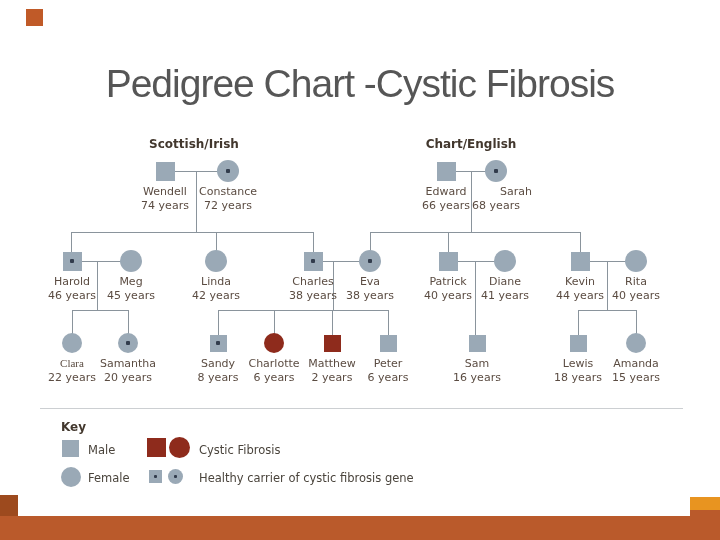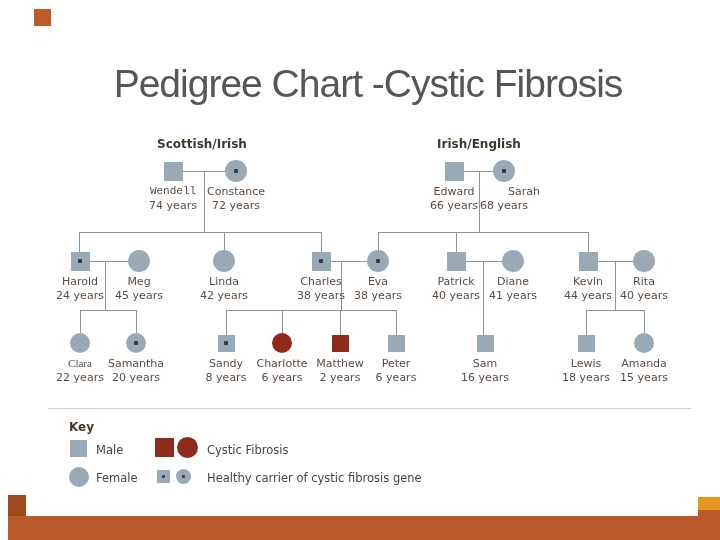--- a/index.html
+++ b/index.html
@@ -1,20 +1,20 @@
 <!DOCTYPE html>
 <html><head>
 <meta charset="utf-8">
 <style>
   html,body{margin:0;padding:0;}
   body{
     width:720px;height:540px;position:relative;overflow:hidden;
     background:#ffffff;font-family:"DejaVu Sans","Liberation Sans",sans-serif;
   }
-  .slide{position:absolute;inset:0;margin-left:8px;}
+  .slide{position:absolute;inset:0;}
   .title{
     position:absolute;left:0;top:36px;width:720px;text-align:center;
     font-size:39px;font-weight:400;letter-spacing:-1px;color:#565656;
     font-family:"Liberation Sans",sans-serif;
   }
   .accent-sq{position:absolute;left:26px;top:9px;width:17px;height:17px;background:#c05a28;}
   .chart{position:absolute;left:0;top:0;width:720px;height:540px;}
   .cline{position:absolute;background:#8a949c;}
   .sym{position:absolute;box-sizing:border-box;}
   .sym.square{background:#9aa9b6;}
@@ -80,42 +80,42 @@
       <div class="cline" style="left: 128px; top: 310px; width: 1px; height: 24px;"></div>
       <div class="cline" style="left: 218px; top: 310px; width: 170px; height: 1px;"></div>
       <div class="cline" style="left: 218px; top: 310px; width: 1px; height: 26px;"></div>
       <div class="cline" style="left: 274px; top: 310px; width: 1px; height: 24px;"></div>
       <div class="cline" style="left: 332px; top: 310px; width: 1px; height: 26px;"></div>
       <div class="cline" style="left: 388px; top: 310px; width: 1px; height: 26px;"></div>
       <div class="cline" style="left: 578px; top: 310px; width: 58px; height: 1px;"></div>
       <div class="cline" style="left: 578px; top: 310px; width: 1px; height: 26px;"></div>
       <div class="cline" style="left: 636px; top: 310px; width: 1px; height: 24px;"></div>
       <div class="heritage" style="left: 194px; top: 137px;">Scottish/Irish</div>
-      <div class="heritage" style="left: 471px; top: 137px;">Irish/English</div>
+      <div class="heritage" style="left: 471px; top: 137px;">Chart/English</div>
       <div class="sym square" style="left: 155.5px; top: 161.5px; width: 19px; height: 19px;"></div>
-      <div class="pname" style="left: 165px; top: 185px; font-family: Liberation Mono, monospace;">Wendell</div>
+      <div class="pname" style="left: 165px; top: 185px;">Wendell</div>
       <div class="page-lbl" style="left: 165px; top: 199px;">74 years</div>
       <div class="sym circle" style="left: 217px; top: 160px; width: 22px; height: 22px;">
         <span class="dot"></span>
       </div>
       <div class="pname" style="left: 228px; top: 185px;">Constance</div>
       <div class="page-lbl" style="left: 228px; top: 199px;">72 years</div>
       <div class="sym square" style="left: 436.5px; top: 161.5px; width: 19px; height: 19px;"></div>
       <div class="pname" style="left: 446px; top: 185px;">Edward</div>
       <div class="page-lbl" style="left: 446px; top: 199px;">66 years</div>
       <div class="sym circle" style="left: 485px; top: 160px; width: 22px; height: 22px;">
         <span class="dot"></span>
       </div>
       <div class="pname" style="left: 516px; top: 185px;">Sarah</div>
       <div class="page-lbl" style="left: 496px; top: 199px;">68 years</div>
       <div class="sym square" style="left: 62.5px; top: 251.5px; width: 19px; height: 19px;">
         <span class="dot"></span>
       </div>
       <div class="pname" style="left: 72px; top: 275px;">Harold</div>
-      <div class="page-lbl" style="left: 72px; top: 289px;">24 years</div>
+      <div class="page-lbl" style="left: 72px; top: 289px;">46 years</div>
       <div class="sym circle" style="left: 120px; top: 250px; width: 22px; height: 22px;"></div>
       <div class="pname" style="left: 131px; top: 275px;">Meg</div>
       <div class="page-lbl" style="left: 131px; top: 289px;">45 years</div>
       <div class="sym circle" style="left: 205px; top: 250px; width: 22px; height: 22px;"></div>
       <div class="pname" style="left: 216px; top: 275px;">Linda</div>
       <div class="page-lbl" style="left: 216px; top: 289px;">42 years</div>
       <div class="sym square" style="left: 303.5px; top: 251.5px; width: 19px; height: 19px;">
         <span class="dot"></span>
       </div>
       <div class="pname" style="left: 313px; top: 275px;">Charles</div>

